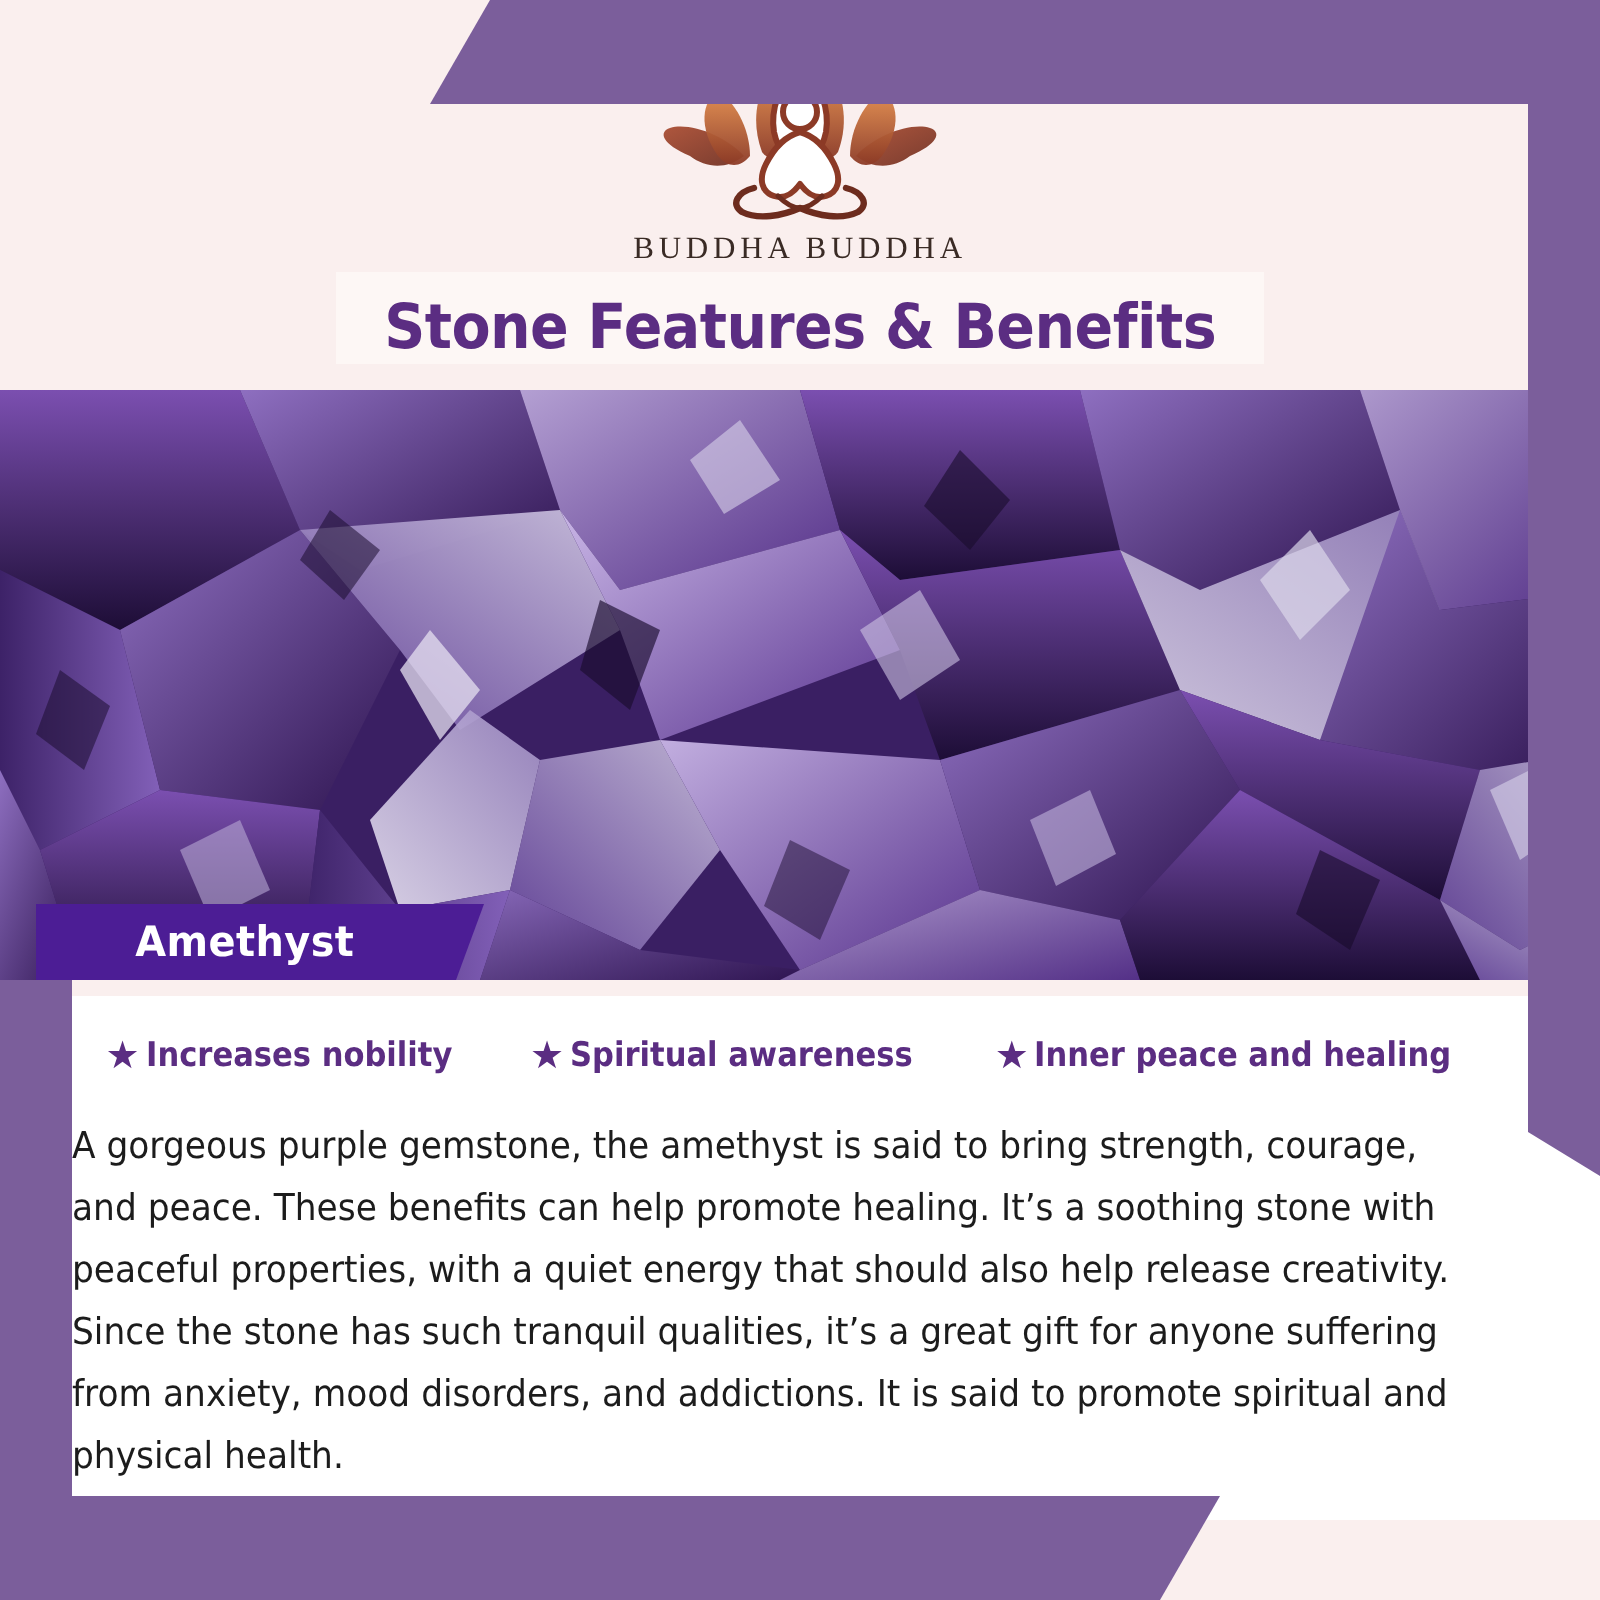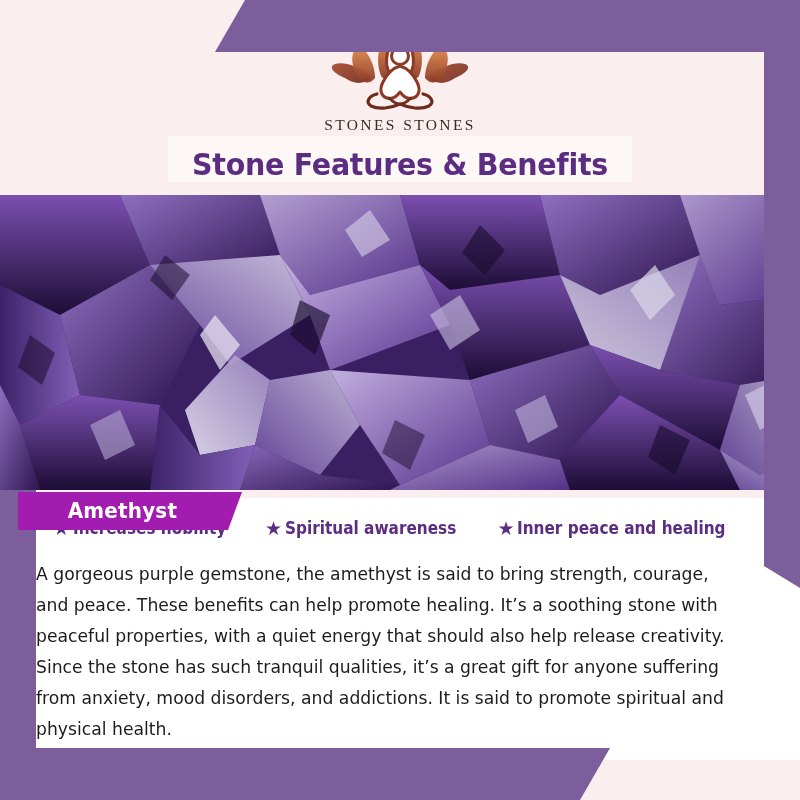--- a/index.html
+++ b/index.html
@@ -127,26 +127,25 @@
     display: block;
     width: 800px;
     height: 295px;
   }
   .stone-label {
     position: absolute;
     left: 18px;
     top: 452px;
     width: 224px;
     height: 38px;
-    background: #a21caf;
+    background: #4c1d95;
     clip-path: polygon(0 0, 100% 0, calc(100% - 14px) 100%, 0 100%);
     display: flex;
     align-items: center;
     z-index: 5;
-    margin-top: 40px;
   }
   .stone-label span {
     font-family: "DejaVu Sans", sans-serif;
     font-weight: bold;
     font-size: 21px;
     color: #ffffff;
     padding-left: 48px;
     transform: scaleX(0.95);
     letter-spacing: 0.2px;
   }
@@ -251,21 +250,21 @@
           <path d="M85 8 C95 20 100 32 98 44 C96 54 90 58 85 58 C80 58 74 54 72 44 C70 32 75 20 85 8 Z" fill="#ffffff" stroke="#8c3a26" stroke-width="3"></path>
 
           <circle cx="85" cy="34" r="8.5" fill="#ffffff" stroke="#8c3a26" stroke-width="3"></circle>
 
           <path d="M85 44 C78 46 72 52 68 60 C64 68 66 74 72 76 C78 78 82 74 85 70 C88 74 92 78 98 76 C104 74 106 68 102 60 C98 52 92 46 85 44 Z" fill="#ffffff" stroke="#8c3a26" stroke-width="3"></path>
 
           <path d="M62 72 C54 74 50 80 56 84 C64 88 76 86 85 82 C94 86 106 88 114 84 C120 80 116 74 108 72" stroke="#6d2c1e" stroke-width="3.2" fill="none"></path>
           <path d="M74 76 C78 80 82 82 85 82 C88 82 92 80 96 76" stroke="#6d2c1e" stroke-width="2.6" fill="none"></path>
         </g>
       </svg>
-      <span class="logo-text">STONES STONES</span>
+      <span class="logo-text">BUDDHA BUDDHA</span>
     </div>
 
     <div class="title-bar">
       <div class="title-text">Stone Features &amp; Benefits</div>
     </div>
   </div>
 
   <div class="hero">
     <svg viewBox="0 0 800 295" preserveAspectRatio="none">
       <defs>

